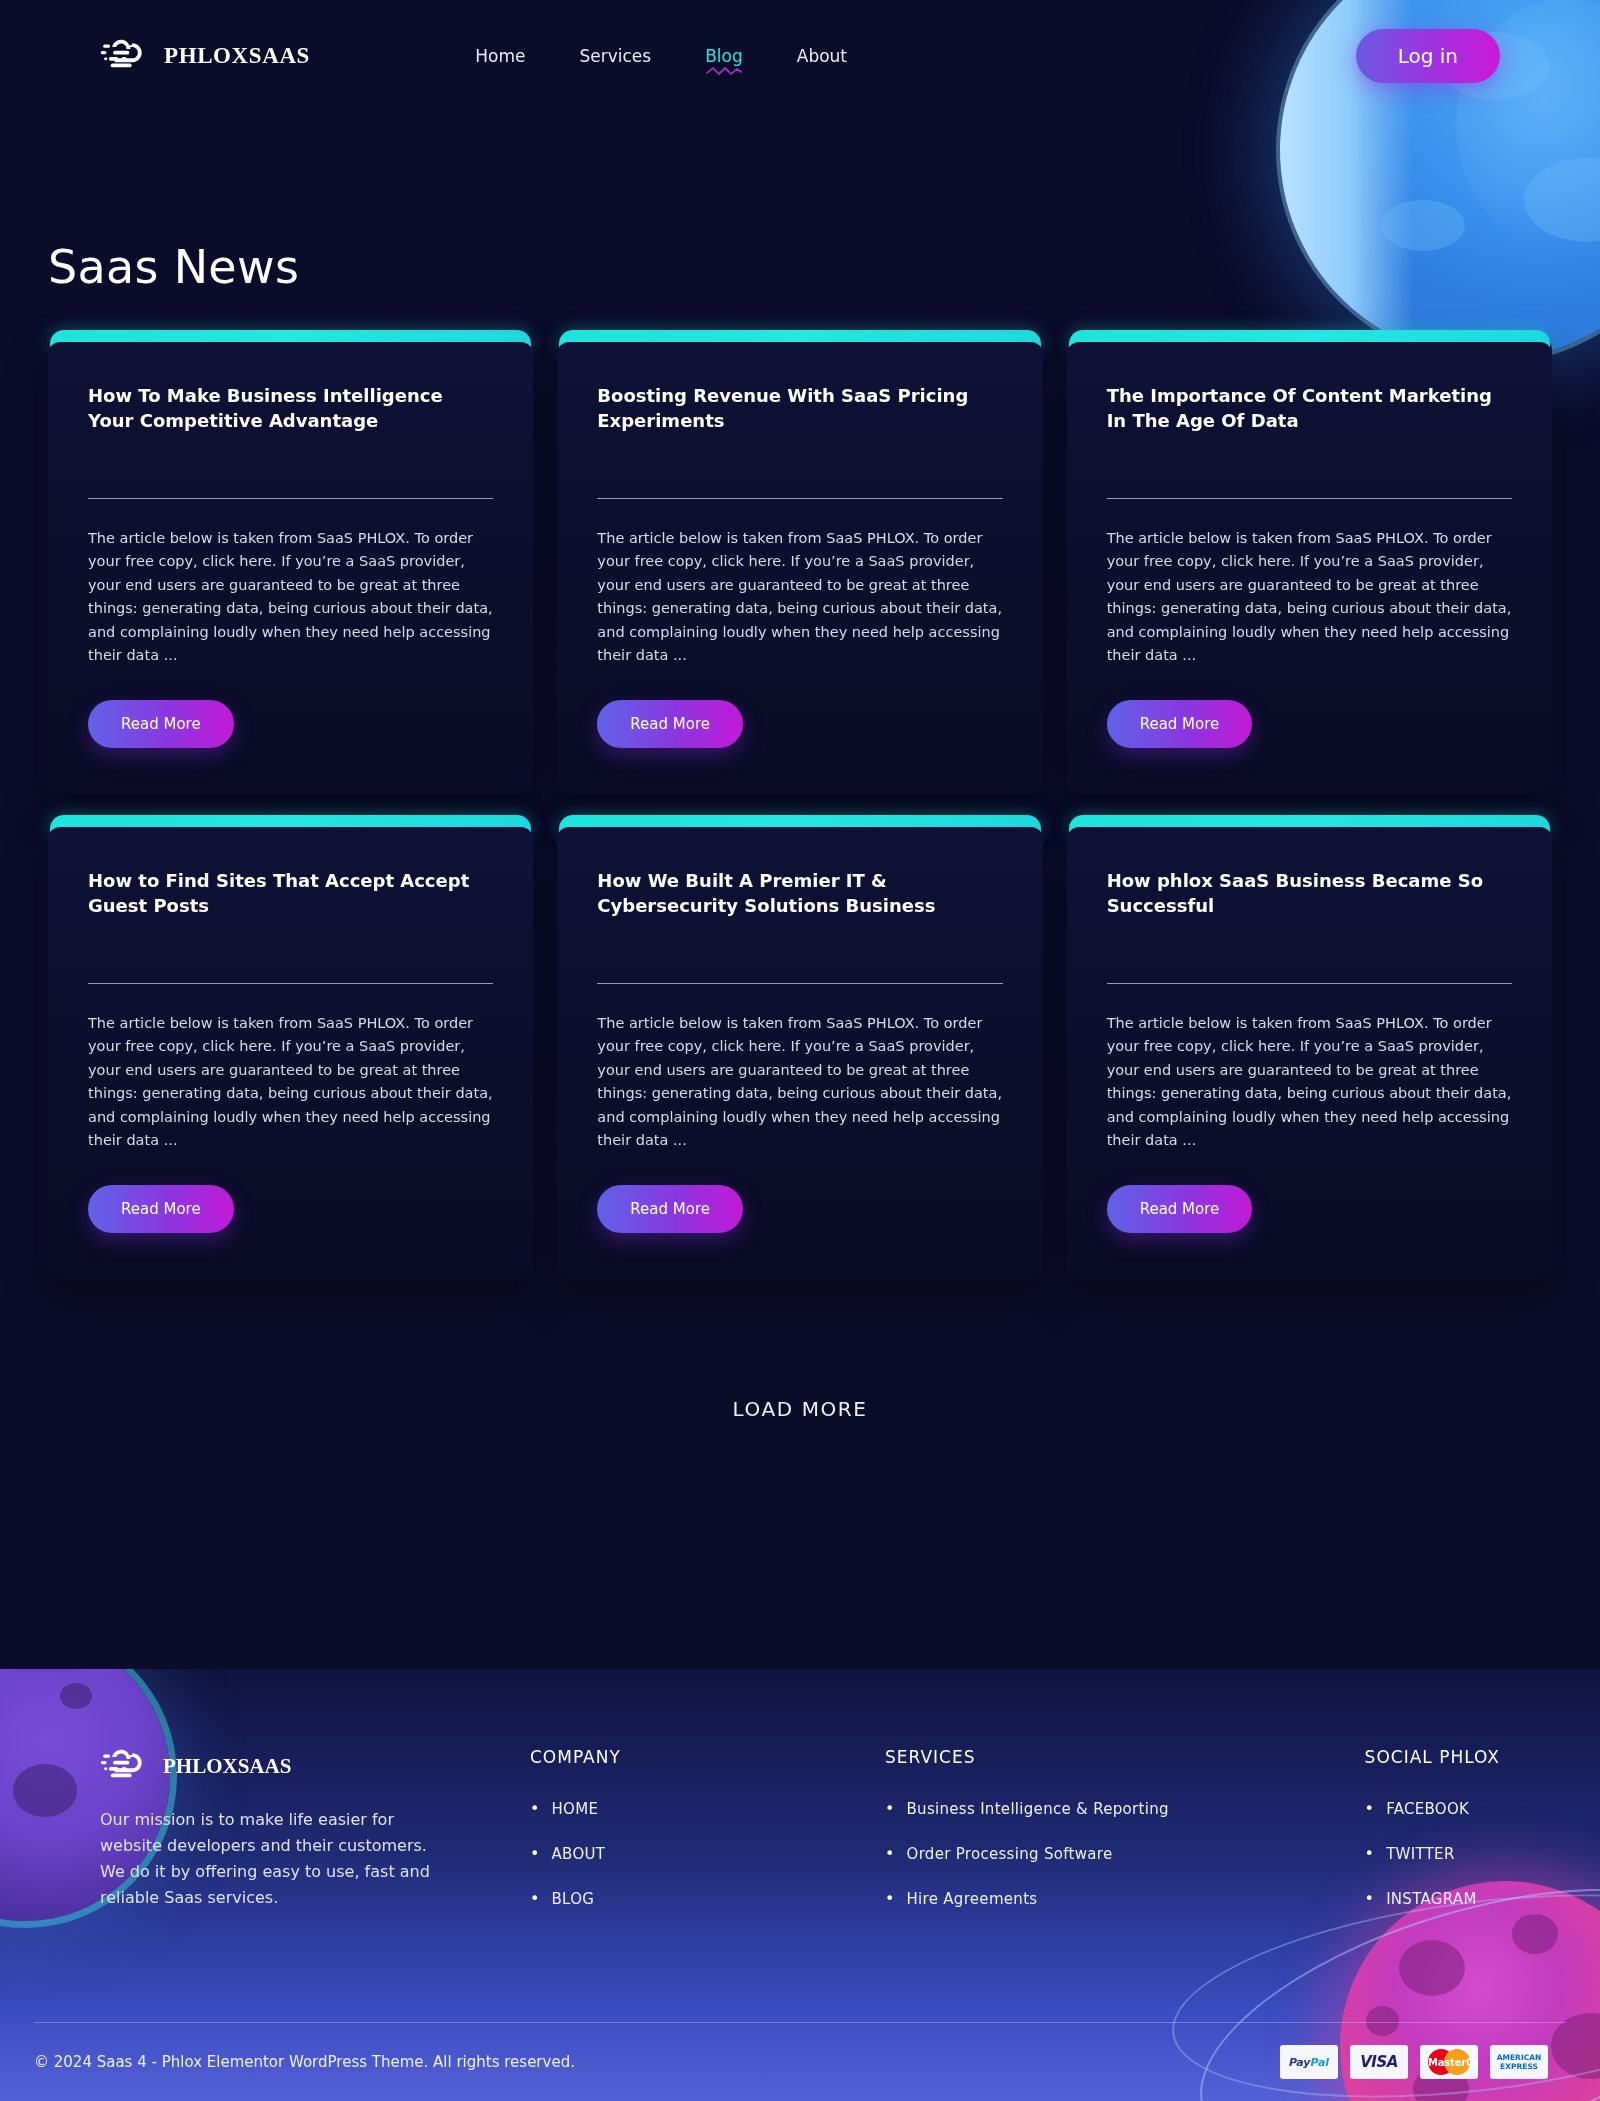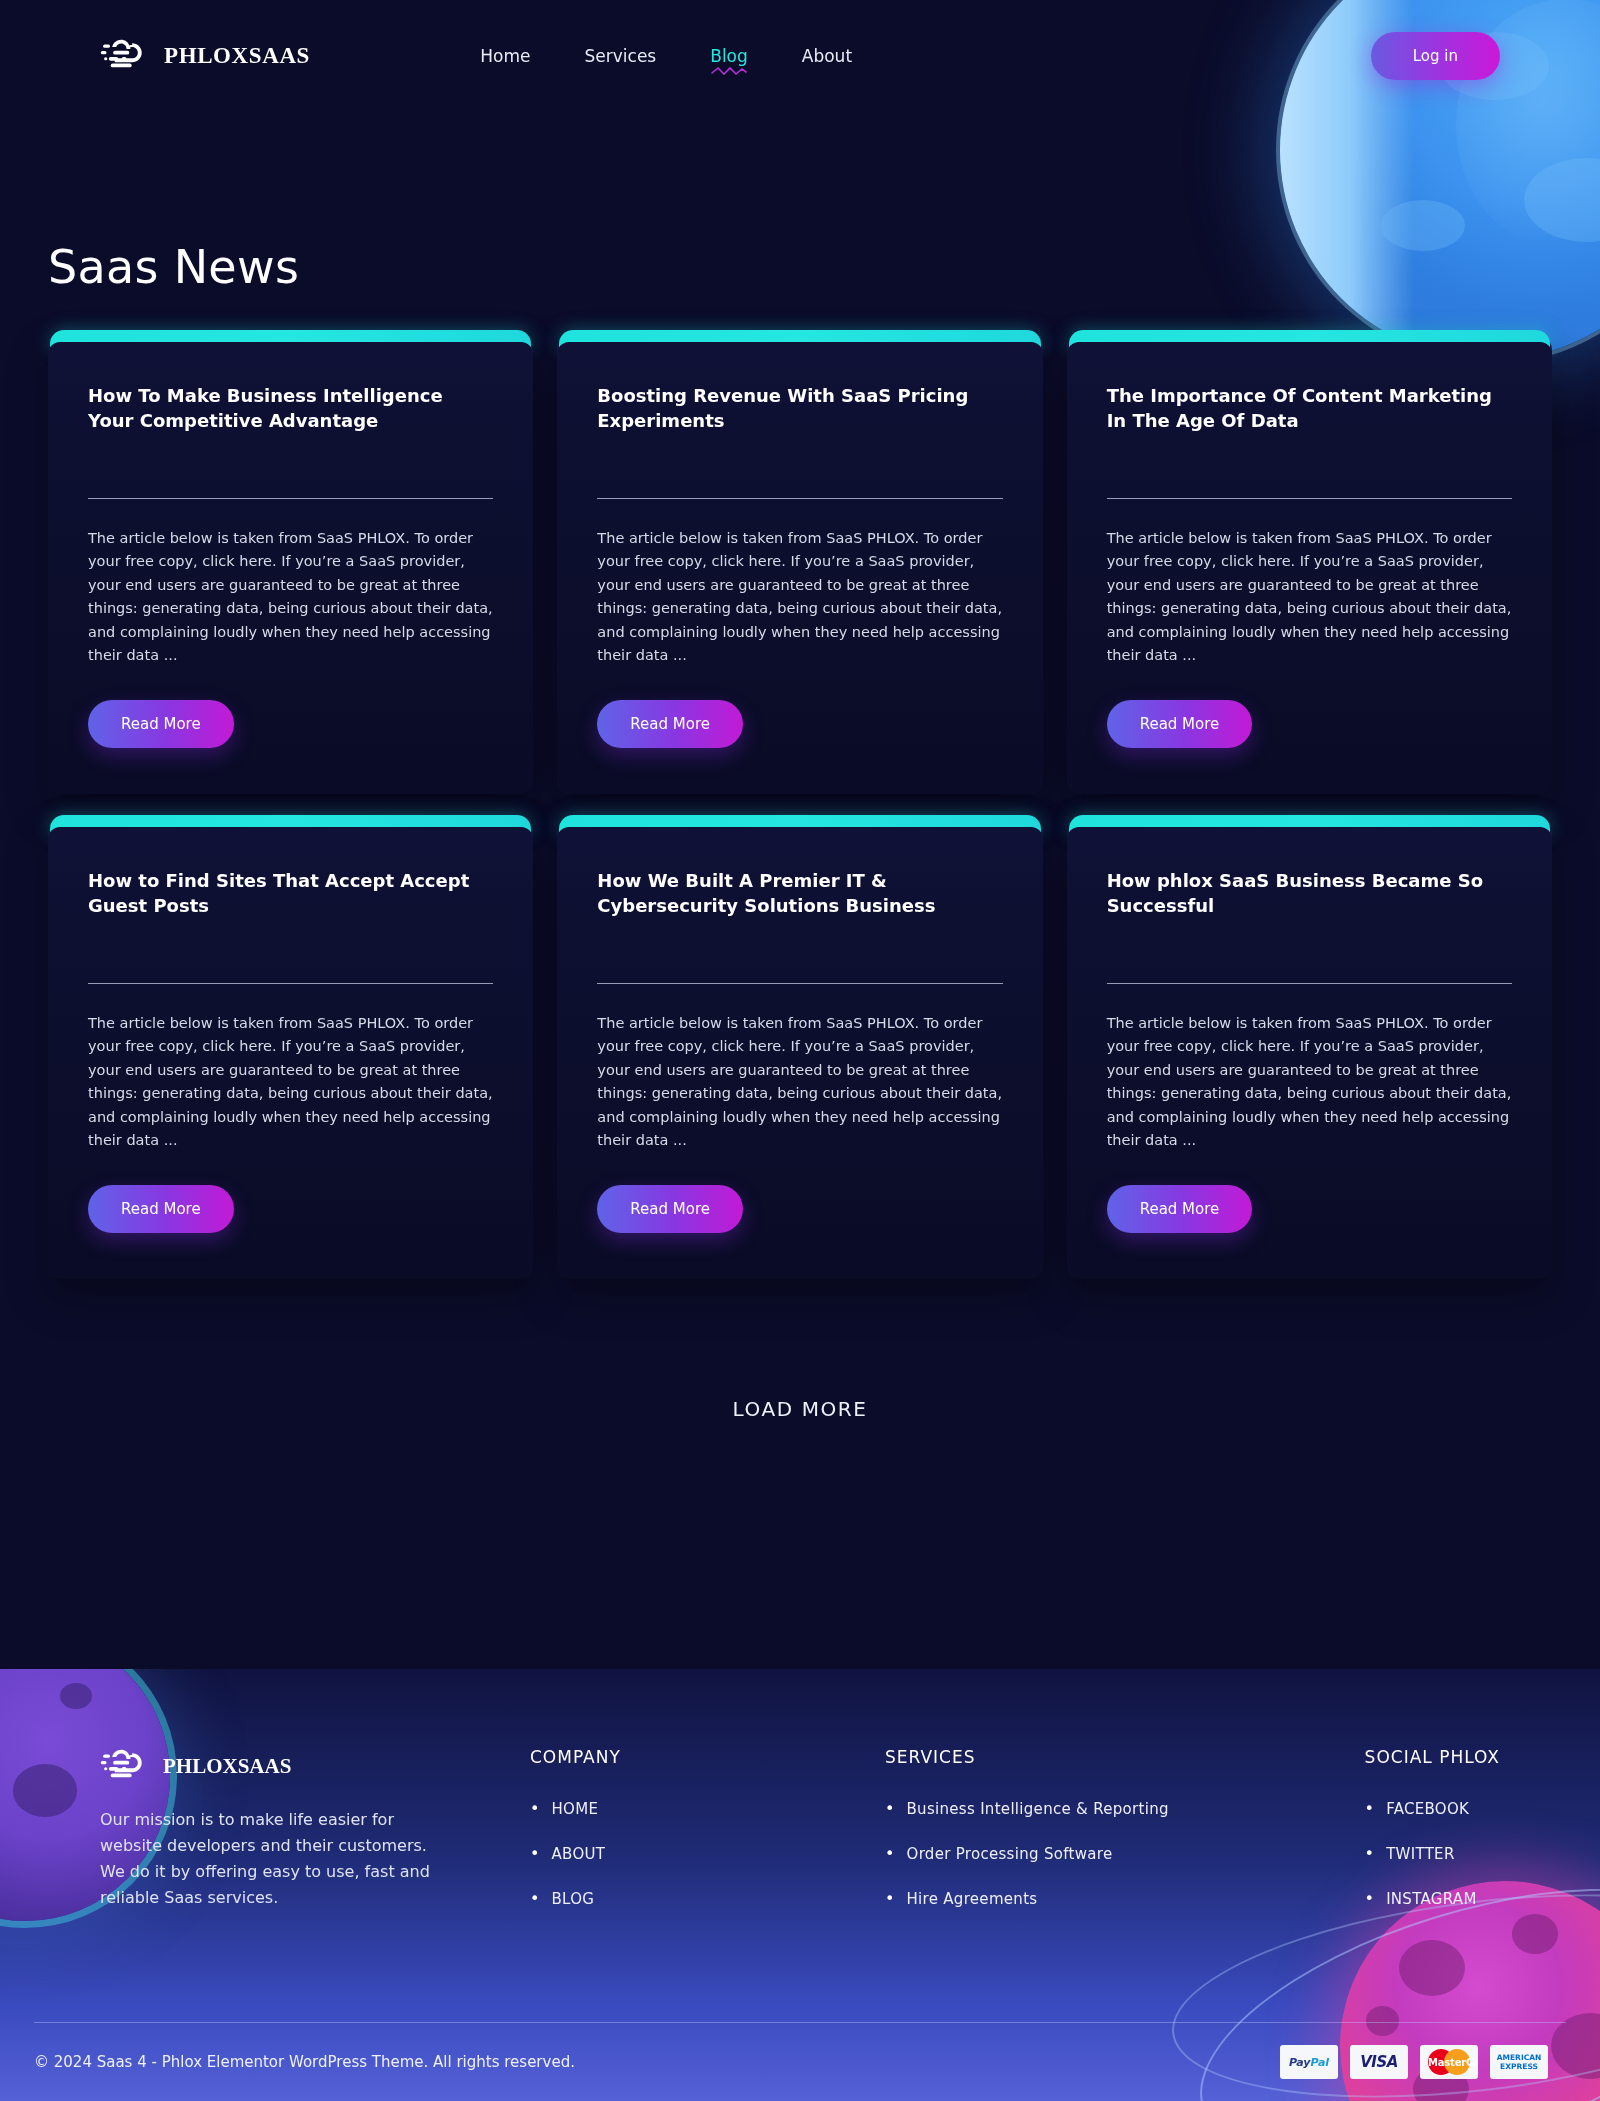--- a/index.html
+++ b/index.html
@@ -55,21 +55,21 @@
   .nav-item {
     position:relative; font-family:"DejaVu Sans", sans-serif;
     font-size:17px; color:#e9ecf6; text-decoration:none; padding:6px 2px; cursor:pointer;
   }
   .nav-item.active { color:#24e8e0; }
   .nav-squiggle { position:absolute; left:50%; transform:translateX(-50%); top:26px; }
 
   .login-btn {
     position:relative; z-index:6; margin-left:auto;
     border:none; cursor:pointer;
-    font-family:"DejaVu Sans", sans-serif; font-size:15px; color:#fff;
+    font-family:"DejaVu Sans", sans-serif; font-size:20px; color:#fff;
     padding:15px 42px; border-radius:30px;
     background:linear-gradient(90deg,#6a5ae0 0%, #9b35e0 50%, #cc18d8 100%);
     box-shadow:0 6px 22px rgba(160,40,220,.45);
   }
 
   
   main { position:relative; z-index:4; padding:0 48px; }
   .page-title {
     font-family:"DejaVu Sans", sans-serif;
     font-size:46px; font-weight:400; color:#ffffff;

